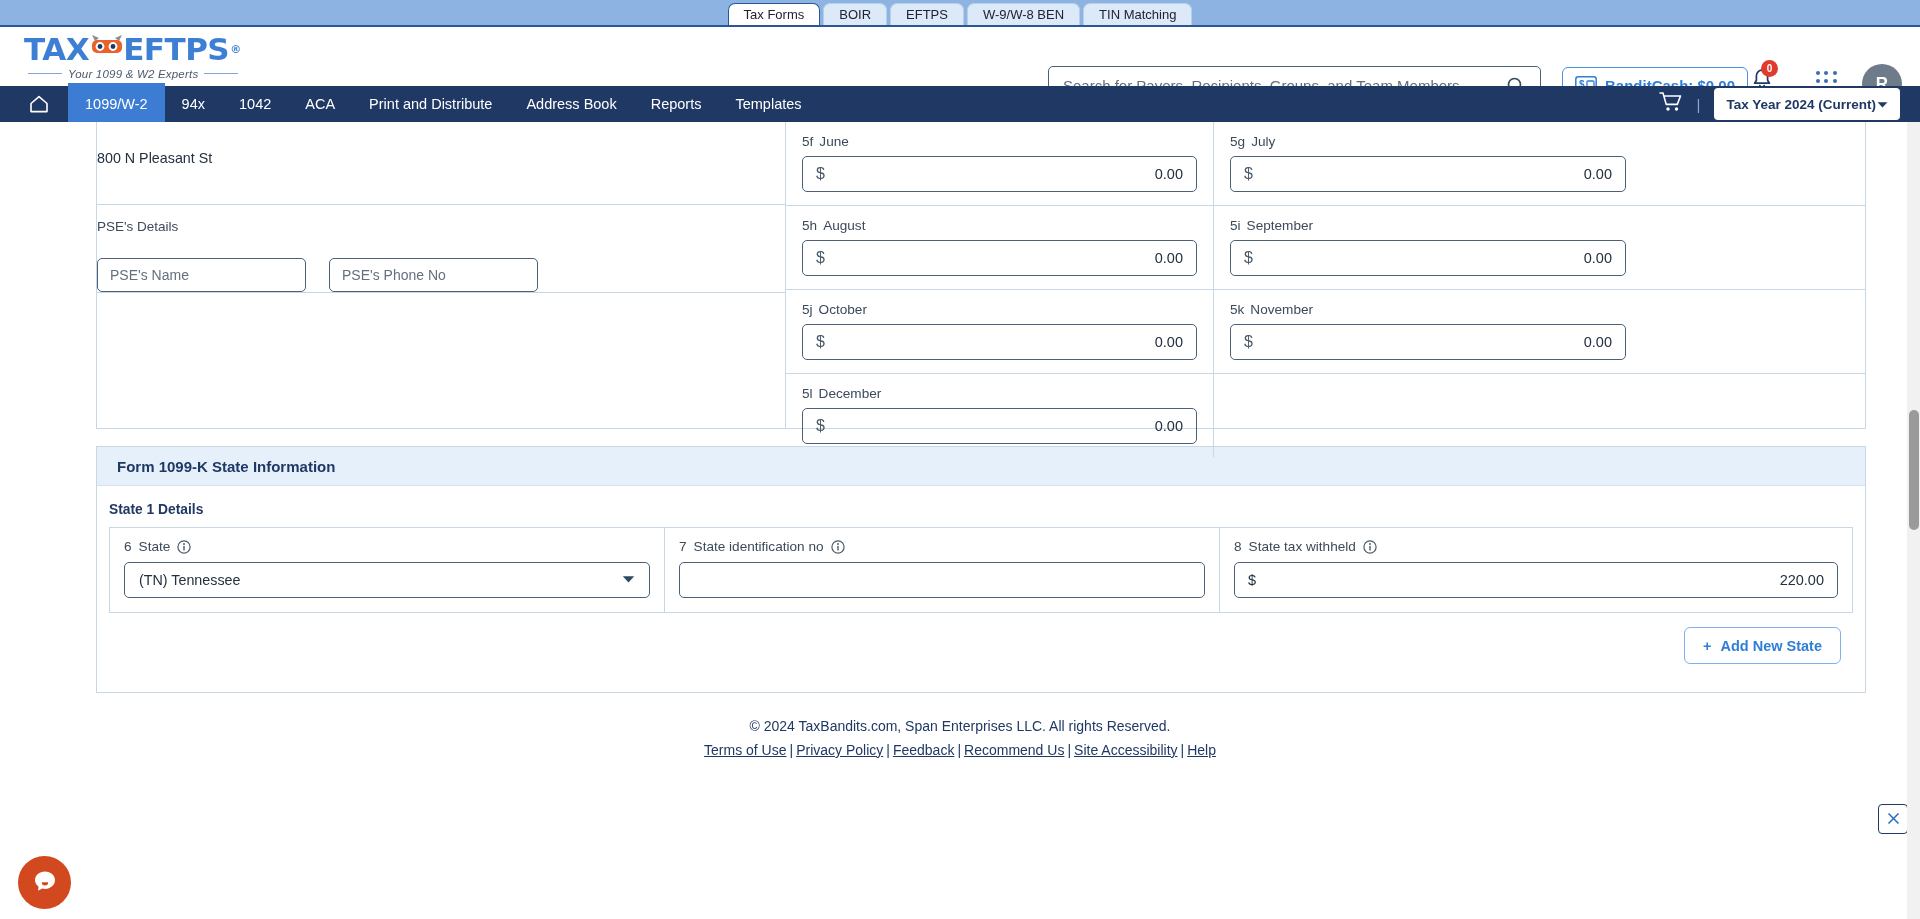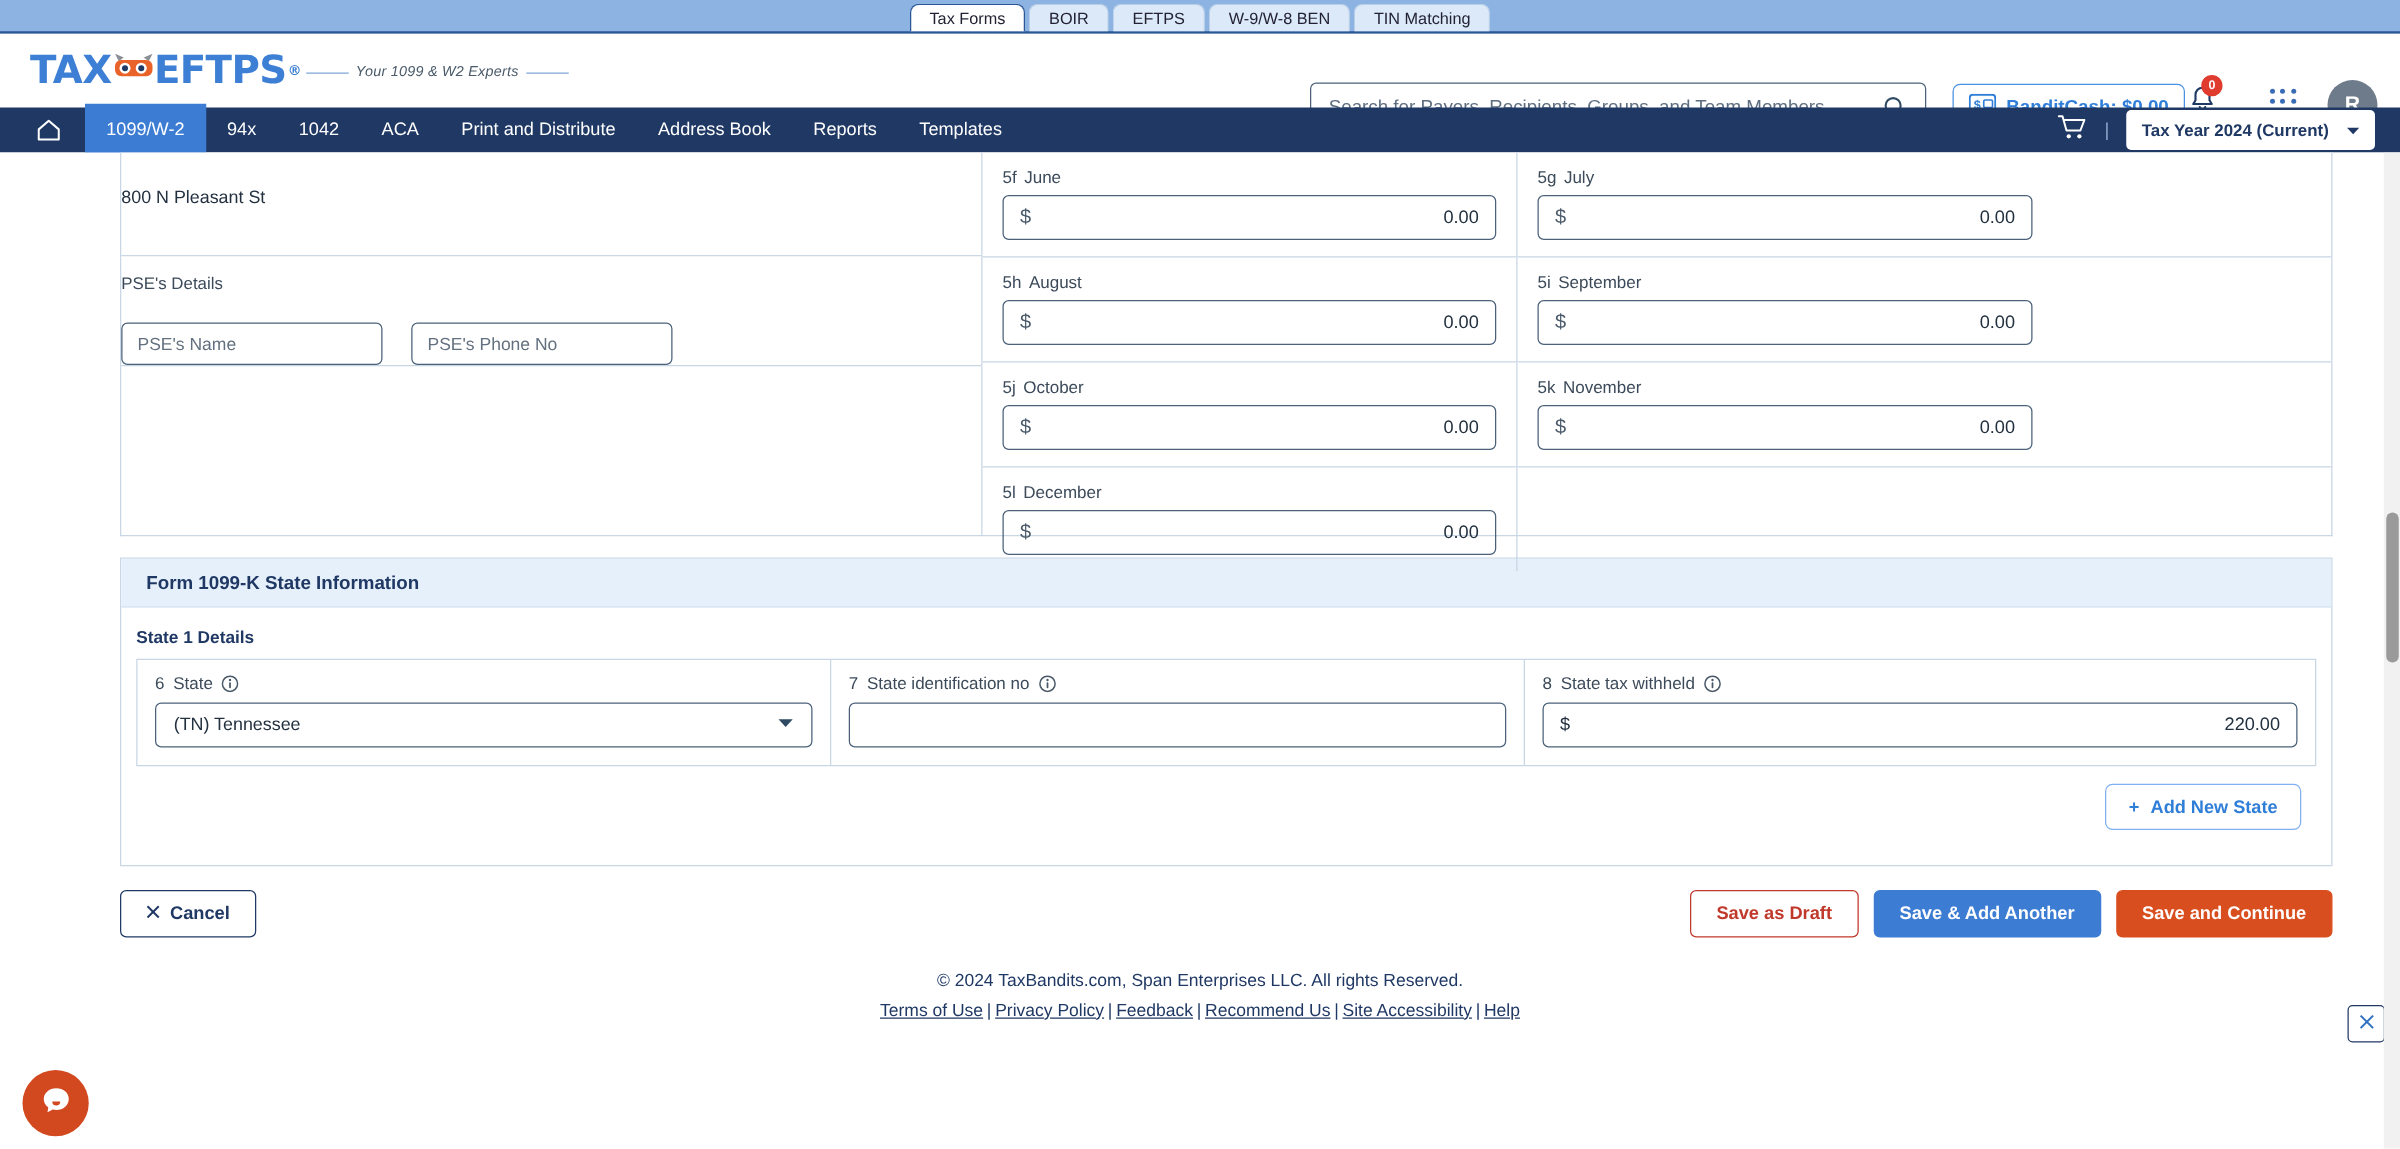--- a/index.html
+++ b/index.html
@@ -44,21 +44,21 @@
 
   
   .header {
     height: 59px;
     background: #ffffff;
     display: flex;
     align-items: center;
     padding: 0 24px;
     position: relative;
   }
-  .logo-wrap { display: flex; flex-direction: row; margin-left: 0px; }
+  .logo-wrap { display: flex; flex-direction: column; margin-left: 0px; }
   .logo-main {
     display: flex; align-items: center;
     font-size: 31px; font-weight: 700; letter-spacing: -0.5px;
     color: #3d7fd4; line-height: 1; font-family: "DejaVu Sans", sans-serif;
   }
   .logo-glasses {
     display:inline-block; position: relative; width: 32px; height: 20px; margin: 0 1px;
   }
   .logo-glasses svg { position:absolute; top:-4px; left:0; }
   .logo-tm { font-size: 11px; vertical-align: super; color: #3d7fd4; margin-left:1px;}
@@ -116,21 +116,21 @@
   .nav-home { width: 34px; display:flex; align-items:center; justify-content:center; cursor:pointer; margin-right: 12px;}
   .nav-item {
     height: 43px; padding: 0 17px; color: #ffffff; font-size: 14.5px;
     display:flex; align-items:center; cursor:pointer; white-space:nowrap;
   }
   .nav-item.active { background: #3c7cd2; }
   .nav-right { position:absolute; right: 20px; display:flex; align-items:center; gap:14px;}
   .nav-sep { color:#8fa6c9; font-size:15px;}
   .taxyear {
     background:#fff; border-radius:4px; height:24px; padding:16px 12px;
-    display:flex; align-items:center; gap:14px; font-size:13.5px; color:#1f3864;
+    display:flex; align-items:center; gap:1px; font-size:13.5px; color:#1f3864;
     font-weight:700; cursor:pointer;
   }
 
   
   .content {
     position: relative;
     height: calc(919px - 27px - 59px - 36px);
     overflow: hidden;
     background: #fff;
   }
@@ -591,42 +591,20 @@
 
       <div class="add-state-wrap">
         <div class="add-state">
           <span>+</span>
           <span>Add New State</span>
         </div>
       </div>
     </div>
   </div>
 
-  <div class="actions">
-    <div class="btn btn-cancel">
-      <span>
-        <svg width="11" height="11" viewBox="0 0 11 11">
-            <line x1="1" y1="1" x2="10" y2="10" stroke="#1f3864" stroke-width="1.5"></line>
-            <line x1="10" y1="1" x2="1" y2="10" stroke="#1f3864" stroke-width="1.5"></line>
-          </svg>
-      </span>
-      <span>Cancel</span>
-    </div>
-    <div class="actions-right">
-      <div class="btn btn-draft">
-          <span>Save as Draft</span>
-        </div>
-      <div class="btn btn-add">
-          <span>Save &amp; Add Another</span>
-        </div>
-      <div class="btn btn-continue">
-          <span>Save and Continue</span>
-        </div>
-    </div>
-  </div>
 
   <div class="pfooter">
     <div>© 2024 TaxBandits.com, Span Enterprises LLC. All rights Reserved.</div>
     <div>
       <a href="#">Terms of Use</a><span class="sep">|</span><a href="#">Privacy Policy</a><span class="sep">|</span><a href="#">Feedback</a><span class="sep">|</span><a href="#">Recommend Us</a><span class="sep">|</span><a href="#">Site Accessibility</a><span class="sep">|</span><a href="#">Help</a>
     </div>
   </div>
 
   <div class="chat">
     <span>

